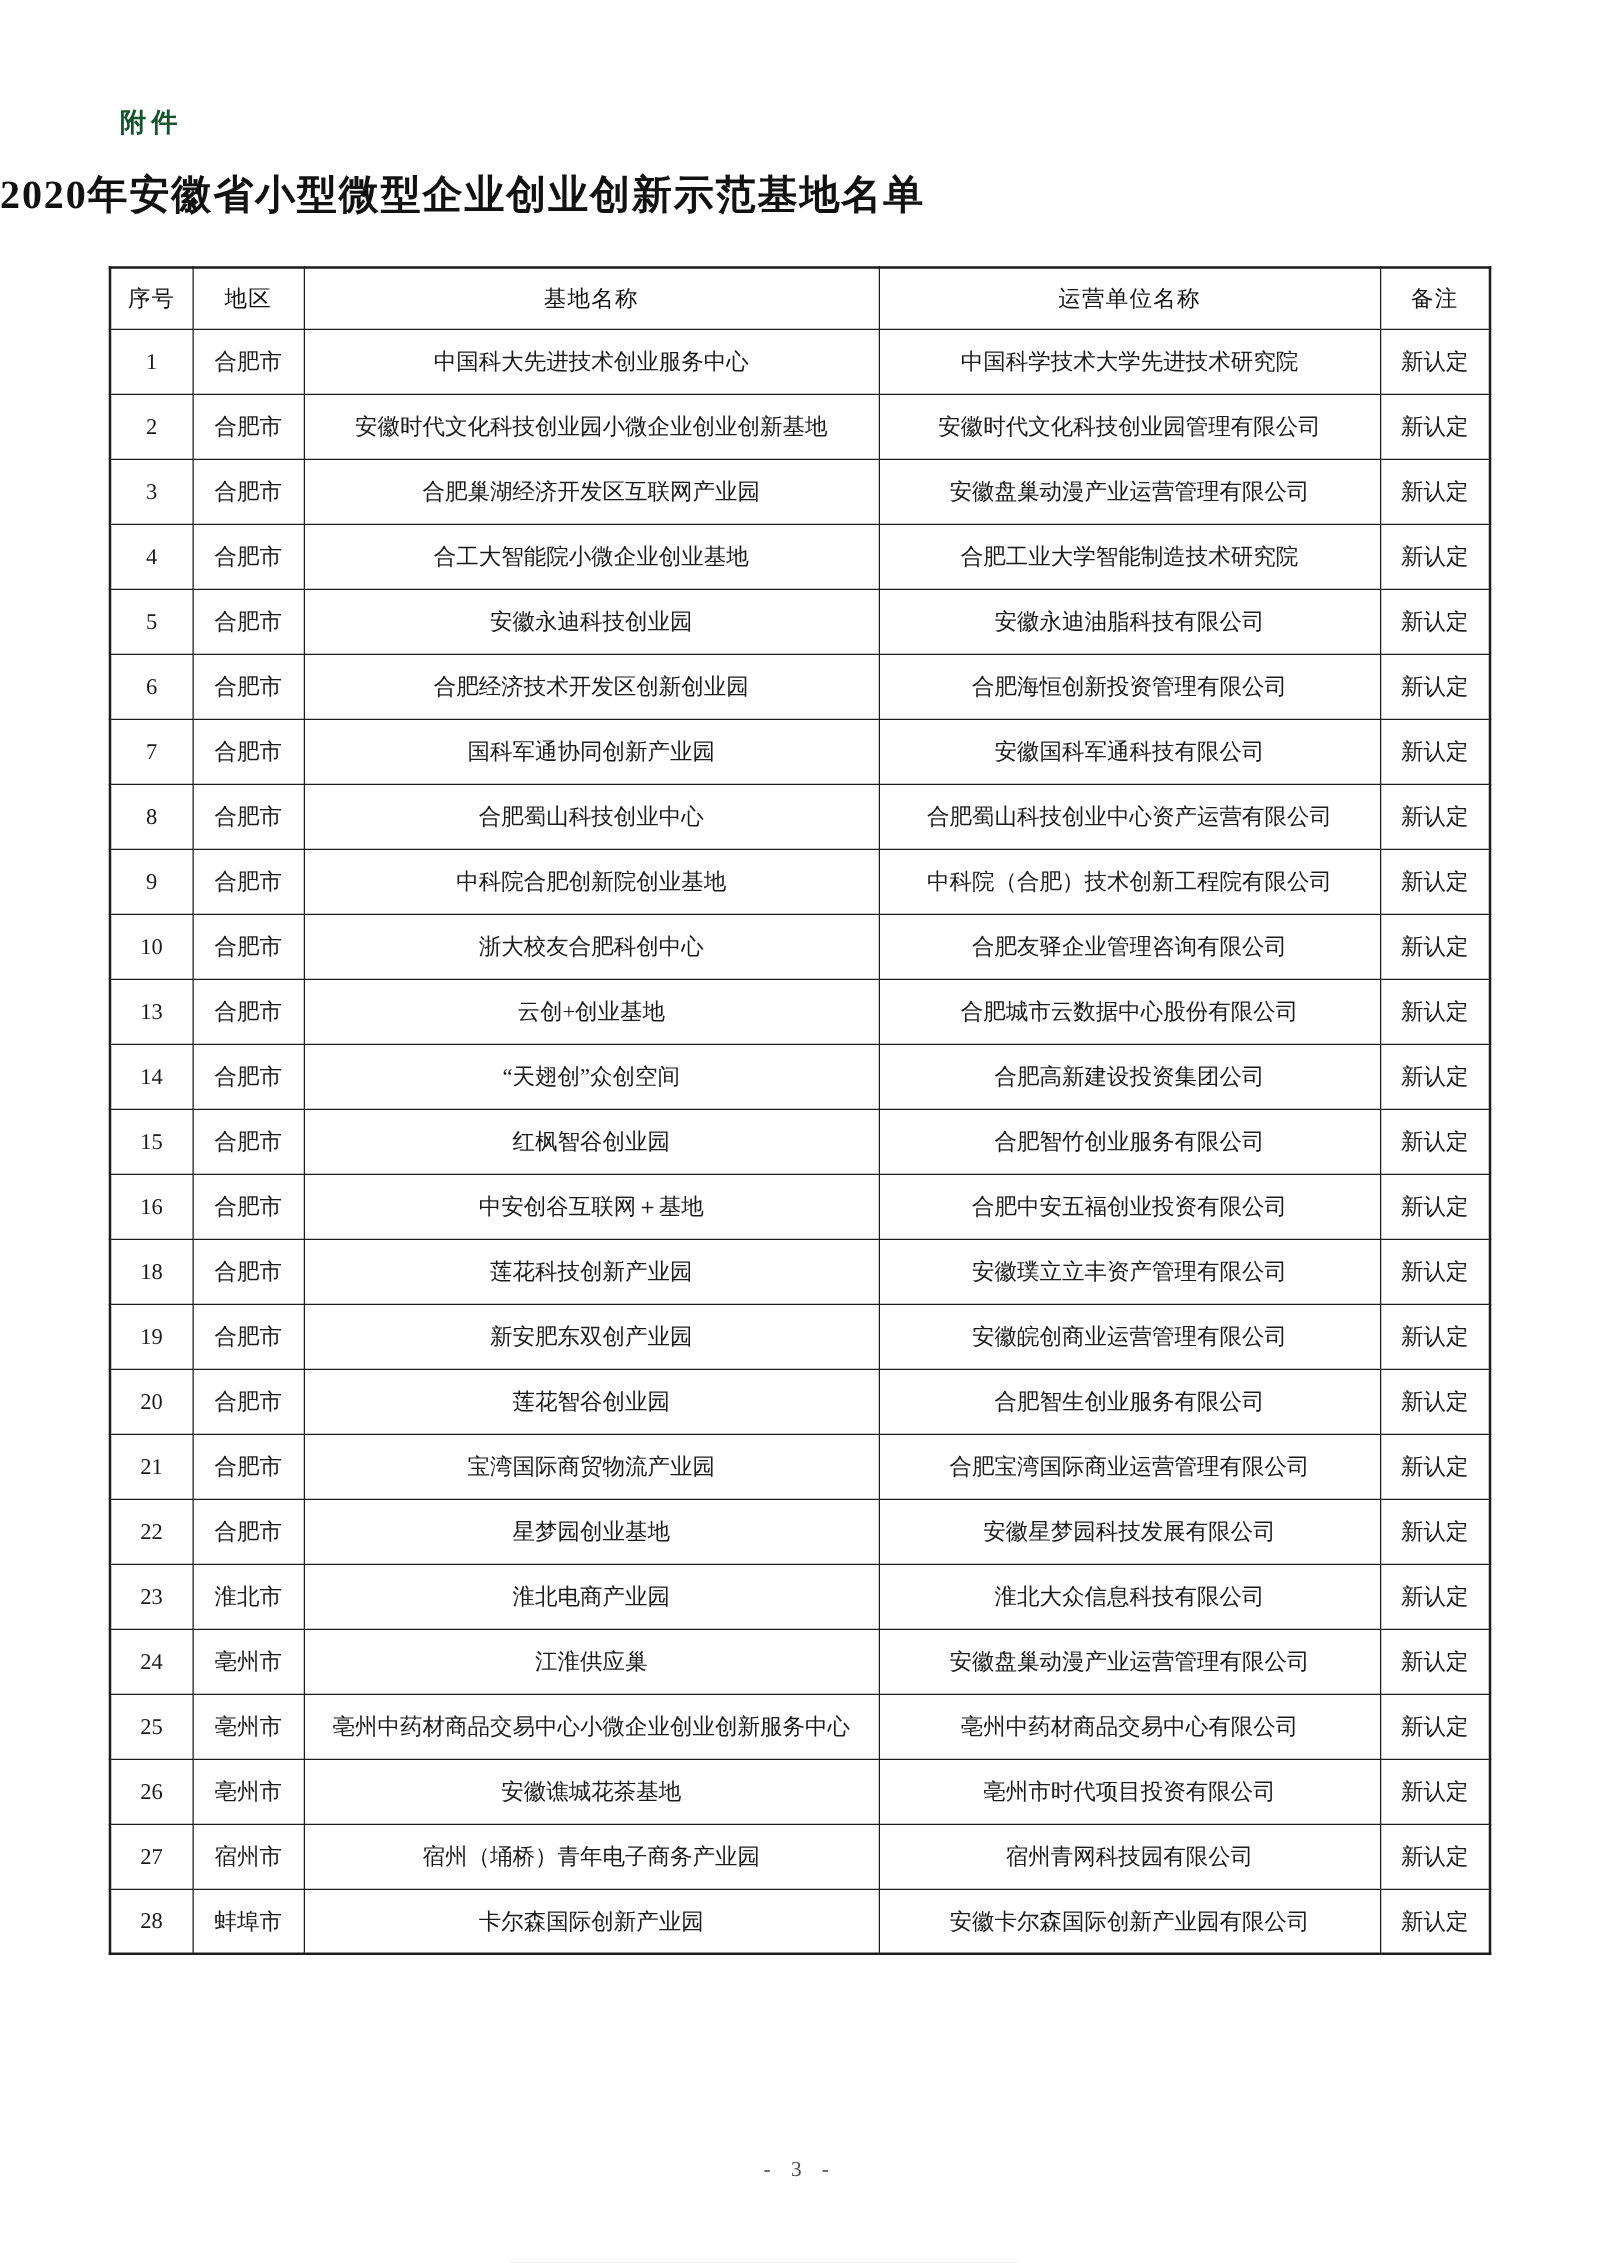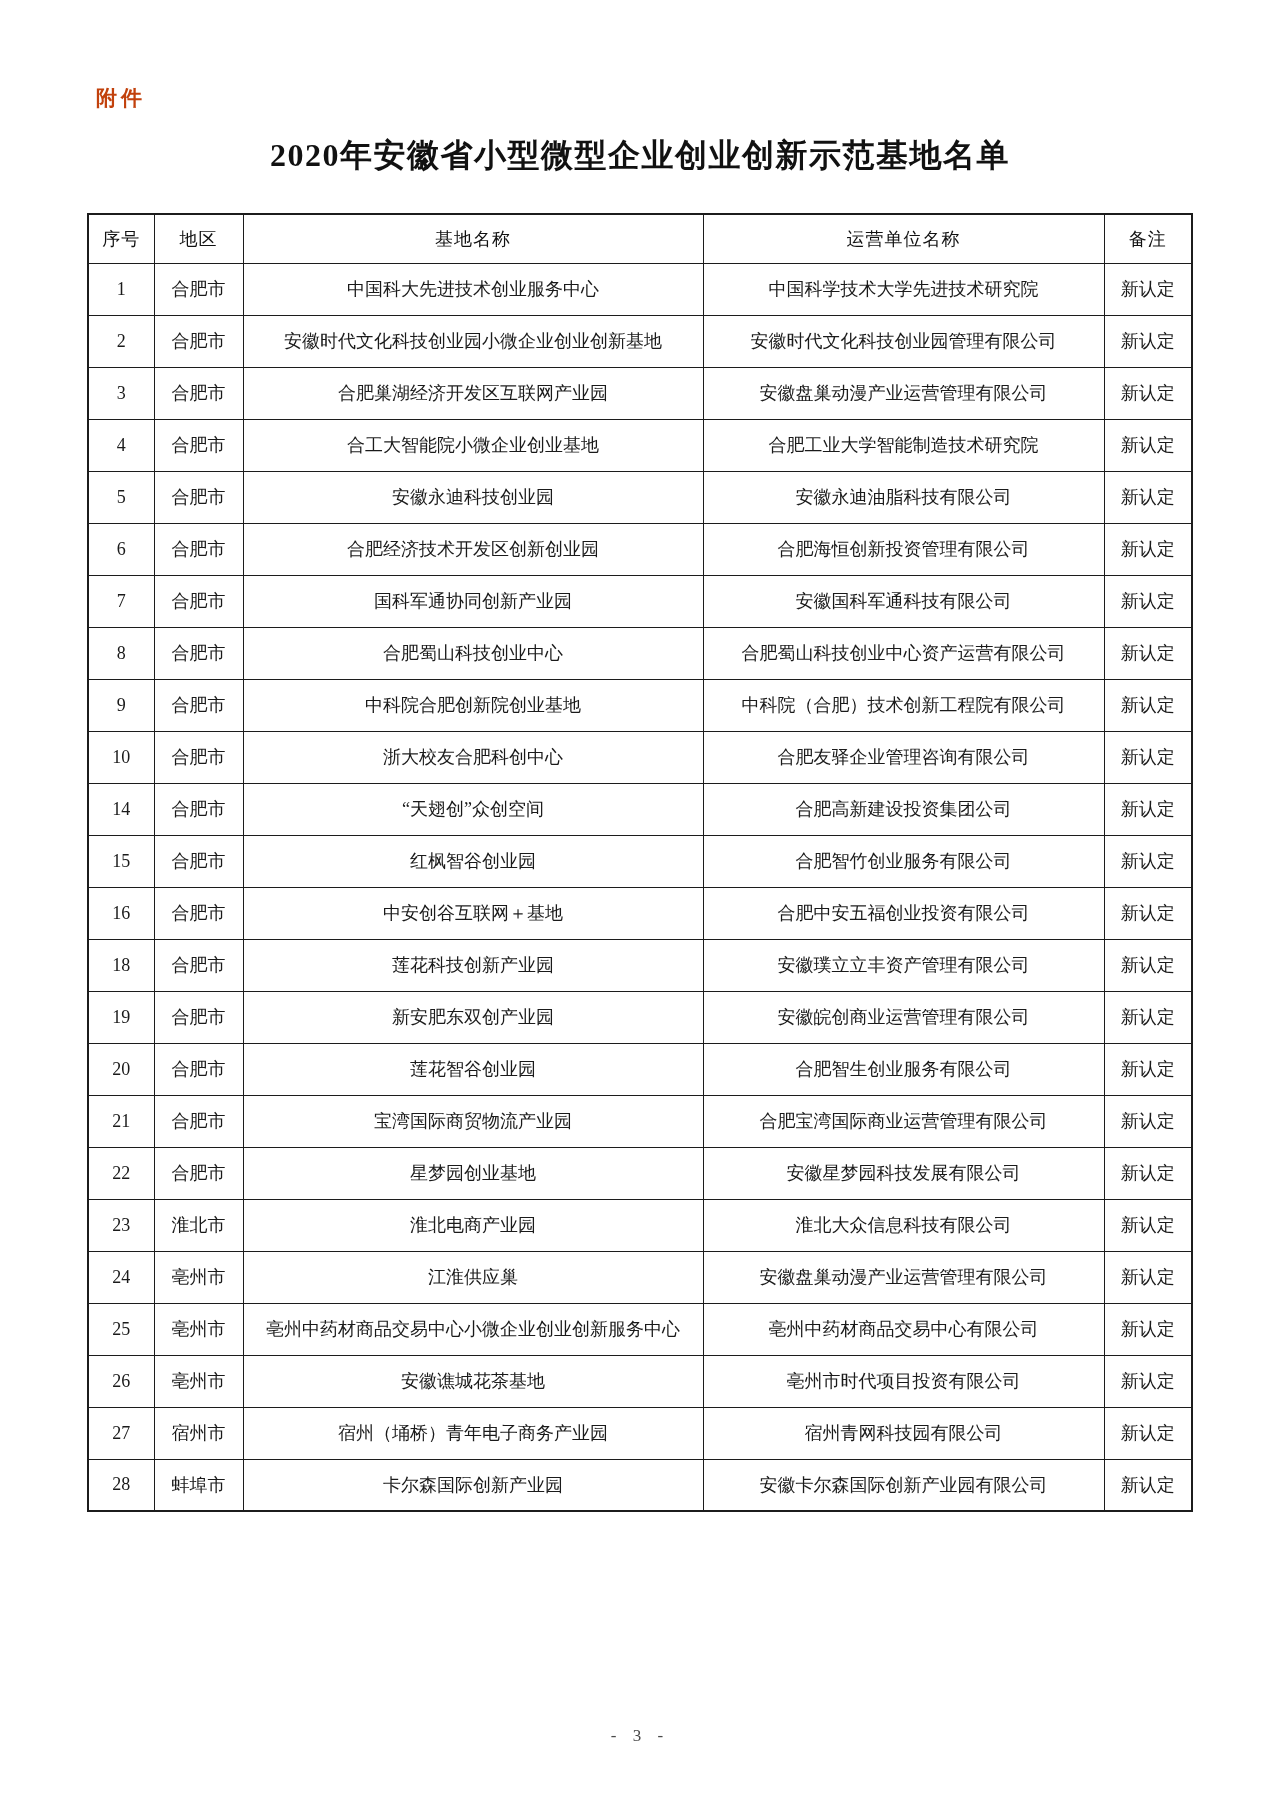--- a/index.html
+++ b/index.html
@@ -14,28 +14,27 @@
     color: #1a1a1a;
   }
   .attachment {
     position: absolute;
     left: 96px;
     top: 84px;
     font-family: "Liberation Sans", sans-serif;
     font-weight: bold;
     font-size: 21px;
     letter-spacing: 4px;
-    color: #c2410c;
+    color: #14532d;
   }
   .doc-title {
     position: absolute;
     left: 0;
     top: 134px;
     width: 100%;
-    text-align: center;
     font-family: "Liberation Serif", serif;
     font-weight: bold;
     font-size: 32px;
     letter-spacing: 1.5px;
     color: #111111;
   }
   table.base-table {
     position: absolute;
     left: 87px;
     top: 213px;
@@ -169,20 +168,27 @@
           <td class="cell-remark">新认定</td>
         </tr>
         <tr>
           <td class="cell-seq">10</td>
           <td class="cell-region">合肥市</td>
           <td class="cell-base-name">浙大校友合肥科创中心</td>
           <td class="cell-operator-name">合肥友驿企业管理咨询有限公司</td>
           <td class="cell-remark">新认定</td>
         </tr>
         <tr>
+          <td class="cell-seq">13</td>
+          <td class="cell-region">合肥市</td>
+          <td class="cell-base-name">云创+创业基地</td>
+          <td class="cell-operator-name">合肥城市云数据中心股份有限公司</td>
+          <td class="cell-remark">新认定</td>
+        </tr>
+        <tr>
           <td class="cell-seq">14</td>
           <td class="cell-region">合肥市</td>
           <td class="cell-base-name">“天翅创”众创空间</td>
           <td class="cell-operator-name">合肥高新建设投资集团公司</td>
           <td class="cell-remark">新认定</td>
         </tr>
         <tr>
           <td class="cell-seq">15</td>
           <td class="cell-region">合肥市</td>
           <td class="cell-base-name">红枫智谷创业园</td>

